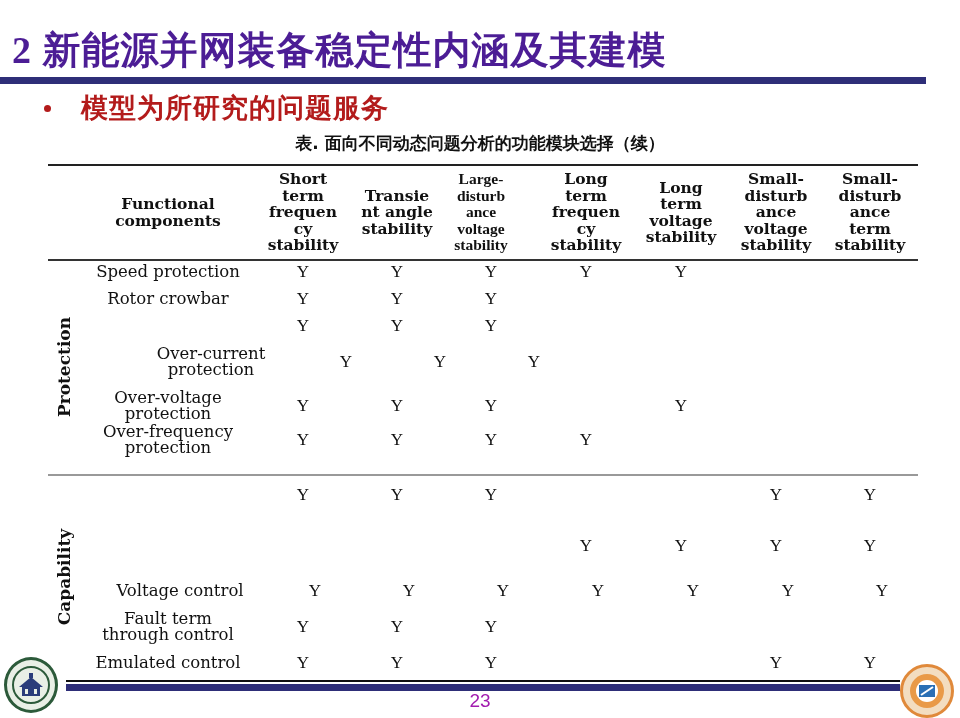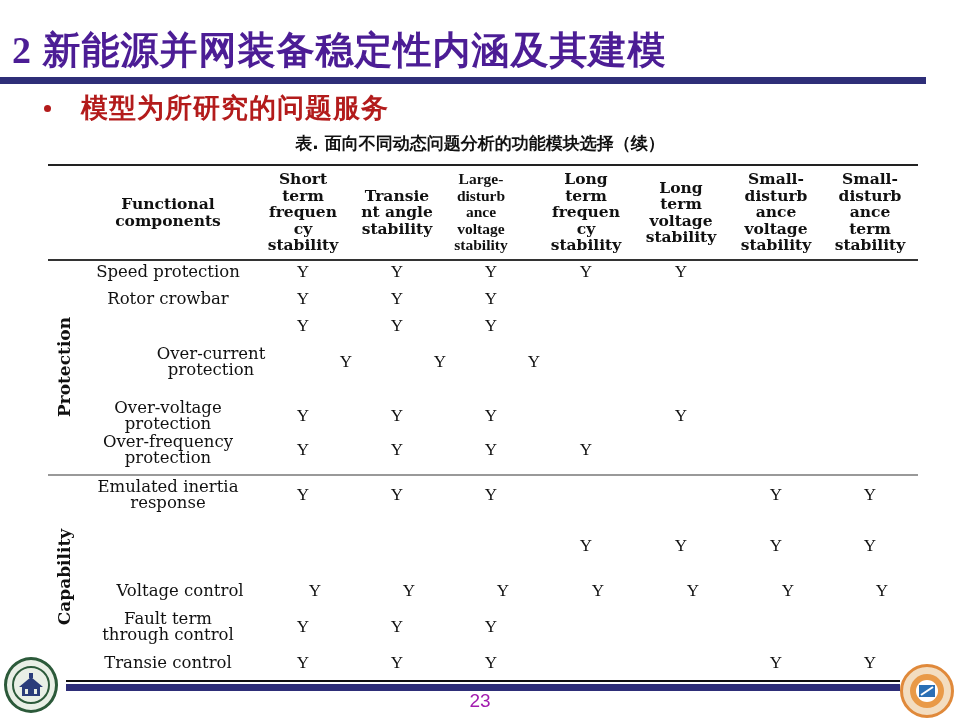--- a/index.html
+++ b/index.html
@@ -208,57 +208,51 @@
         </div>
       </div>
       <div class="cell" style="left: 256px;">Y</div>
       <div class="cell" style="left: 350px;">Y</div>
       <div class="cell" style="left: 444px;">Y</div>
       <div class="cell" style="left: 539px;"></div>
       <div class="cell" style="left: 634px;"></div>
       <div class="cell" style="left: 729px;"></div>
       <div class="cell" style="left: 823px;"></div>
     </div>
-    <div class="row" style="top: 396px; height: 40px; padding-left: 32px;">
+    <div class="row" style="top: 386px; height: 40px; padding-left: 32px;">
       <div class="comp">
         <div>
           <div>Over-voltage</div>
           <div>protection</div>
         </div>
       </div>
       <div class="cell" style="left: 256px;">Y</div>
       <div class="cell" style="left: 350px;">Y</div>
       <div class="cell" style="left: 444px;">Y</div>
       <div class="cell" style="left: 539px;"></div>
       <div class="cell" style="left: 634px;">Y</div>
       <div class="cell" style="left: 729px;"></div>
       <div class="cell" style="left: 823px;"></div>
     </div>
-    <div class="row" style="top: 430px; height: 40px;">
+    <div class="row" style="top: 420px; height: 40px;">
       <div class="comp">
         <div>
           <div>Over-frequency</div>
           <div>protection</div>
         </div>
       </div>
       <div class="cell" style="left: 256px;">Y</div>
       <div class="cell" style="left: 350px;">Y</div>
       <div class="cell" style="left: 444px;">Y</div>
       <div class="cell" style="left: 539px;">Y</div>
       <div class="cell" style="left: 634px;"></div>
       <div class="cell" style="left: 729px;"></div>
       <div class="cell" style="left: 823px;"></div>
     </div>
     <div class="row" style="top: 476px; height: 38px;">
-      <div class="comp">
-        <div>
-          <div>Emulated inertia</div>
-          <div>response</div>
-        </div>
-      </div>
       <div class="cell" style="left: 256px;">Y</div>
       <div class="cell" style="left: 350px;">Y</div>
       <div class="cell" style="left: 444px;">Y</div>
       <div class="cell" style="left: 539px;"></div>
       <div class="cell" style="left: 634px;"></div>
       <div class="cell" style="left: 729px;">Y</div>
       <div class="cell" style="left: 823px;">Y</div>
     </div>
     <div class="row" style="top: 518px; height: 56px;">
       <div class="cell" style="left: 256px;"></div>
@@ -294,21 +288,21 @@
       <div class="cell" style="left: 350px;">Y</div>
       <div class="cell" style="left: 444px;">Y</div>
       <div class="cell" style="left: 539px;"></div>
       <div class="cell" style="left: 634px;"></div>
       <div class="cell" style="left: 729px;"></div>
       <div class="cell" style="left: 823px;"></div>
     </div>
     <div class="row" style="top: 650px; height: 26px;">
       <div class="comp">
         <div>
-          <div>Transie control</div>
+          <div>Emulated control</div>
         </div>
       </div>
       <div class="cell" style="left: 256px;">Y</div>
       <div class="cell" style="left: 350px;">Y</div>
       <div class="cell" style="left: 444px;">Y</div>
       <div class="cell" style="left: 539px;"></div>
       <div class="cell" style="left: 634px;"></div>
       <div class="cell" style="left: 729px;">Y</div>
       <div class="cell" style="left: 823px;">Y</div>
     </div>

